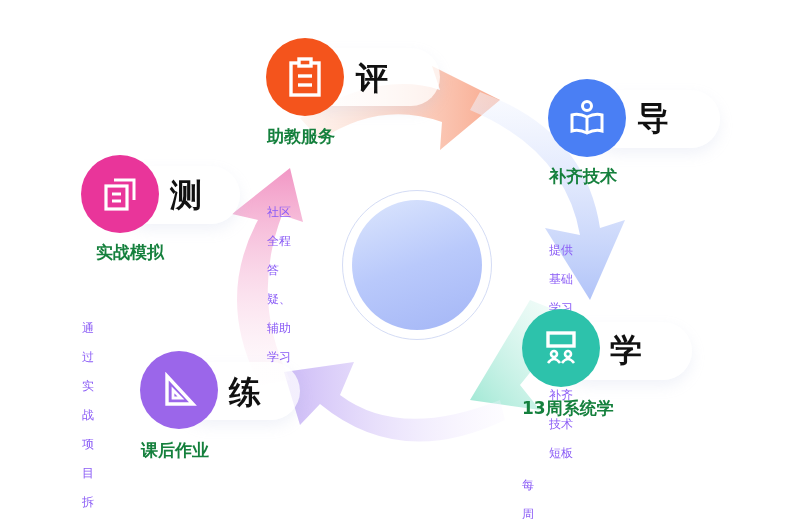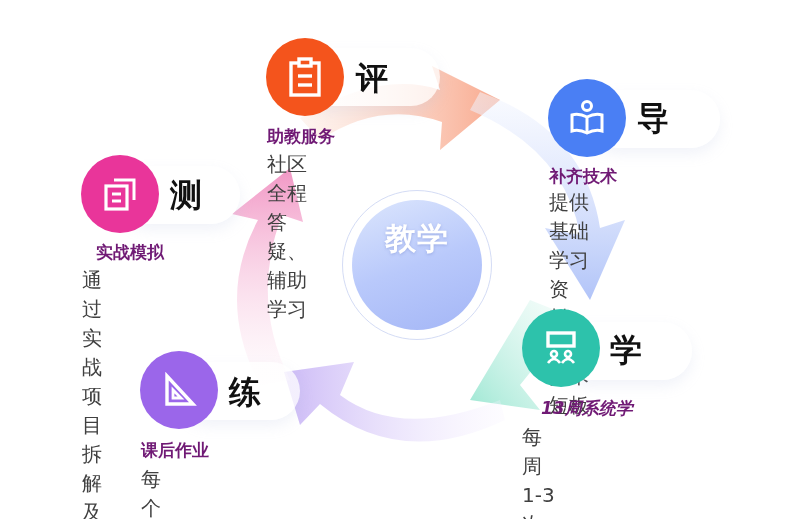--- a/index.html
+++ b/index.html
@@ -15,22 +15,22 @@
   .center-text { position:absolute; left:352px; top:213px; width:130px; text-align:center; color:#fff;
     font-size:31px; font-weight:bold; line-height:50px; letter-spacing:1px;
     text-shadow:0 1px 3px rgba(90,110,190,0.35); }
   .center-text div { display:block; }
 
   .node { position:absolute; }
   .pill { position:absolute; height:58px; border-radius:29px; background:linear-gradient(90deg,rgba(255,255,255,0.95),rgba(255,255,255,0.75));
     box-shadow:0 6px 14px rgba(180,190,220,0.18); }
   .icon-circle { position:absolute; width:78px; height:78px; border-radius:50%; display:flex; align-items:center; justify-content:center; }
   .big-char { position:absolute; font-size:32px; font-weight:bold; color:#111; line-height:40px; }
-  .title { position:absolute; font-size:17px; font-weight:bold; color:#701a75; line-height:22px; white-space:nowrap; }
-  .desc { position:absolute; font-size:20px; color:#404040; line-height:29px; }
+  .title { position:absolute; font-size:17px; font-weight:bold; color:#15803d; line-height:22px; white-space:nowrap; }
+  .desc { position:absolute; font-size:12px; color:#8b5cf6; line-height:29px;margin-top:48px; }
 </style>
 </head>
 <body>
 
 <div class="stage">
 
   <svg class="arrows" viewBox="0 0 810 519">
     <defs>
       <linearGradient id="gPing" x1="0" y1="0" x2="1" y2="0">
         <stop offset="0" stop-color="#fdeee6" stop-opacity="0.6"></stop>
@@ -61,21 +61,20 @@
     <path d="M555 310 L530 300 L470 400 L540 410 L520 385 Q545 355 560 330 Z" fill="url(#gXue)" opacity="0.95"></path>
 
     <path d="M500 400 Q400 440 340 395 L354 362 L284 372 L300 425 L320 404 Q400 470 505 420 Z" fill="url(#gLian)" opacity="0.9"></path>
 
     <path d="M260 385 Q215 300 258 220 L232 214 L290 168 L303 222 L282 215 Q250 300 290 380 Z" fill="url(#gCe)" opacity="0.9"></path>
   </svg>
 
   <div class="center-ring"></div>
   <div class="center-core"></div>
   <div class="center-text">
-    <div>教学</div>
   </div>
 
   <div class="node">
     <div class="pill" style="left:300px;top:48px;width:140px;"></div>
     <div class="icon-circle" style="left:266px;top:38px;background:#f4541c;">
       <svg width="34" height="40" viewBox="0 0 34 40">
         <rect x="3" y="6" width="28" height="32" fill="none" stroke="#fff" stroke-width="3.4"></rect>
         <rect x="11" y="2" width="12" height="7" fill="#f4541c" stroke="#fff" stroke-width="3.4"></rect>
         <line x1="10" y1="19" x2="24" y2="19" stroke="#fff" stroke-width="3.4"></line>
         <line x1="10" y1="28" x2="24" y2="28" stroke="#fff" stroke-width="3.4"></line>
@@ -110,21 +109,21 @@
     <div class="icon-circle" style="left:522px;top:309px;background:#2dc2ab;">
       <svg width="36" height="36" viewBox="0 0 36 36">
         <rect x="5" y="3" width="26" height="13" fill="none" stroke="#fff" stroke-width="3.4"></rect>
         <circle cx="11" cy="24" r="3" fill="none" stroke="#fff" stroke-width="2.6"></circle>
         <path d="M5 33 Q11 25 17 33" fill="none" stroke="#fff" stroke-width="2.6"></path>
         <circle cx="25" cy="24" r="3" fill="none" stroke="#fff" stroke-width="2.6"></circle>
         <path d="M19 33 Q25 25 31 33" fill="none" stroke="#fff" stroke-width="2.6"></path>
       </svg>
     </div>
     <div class="big-char" style="left:610px;top:330px;">学</div>
-    <div class="title" style="left:541px;top:397px;font-style:italic;">13周系统学</div>
+    <div class="title" style="left:522px;top:397px;">13周系统学</div>
     <div class="desc" style="left:522px;top:423px;">
       <div>每周 1-3 次 直 播 +超 50h 视 频</div>
 
     </div>
   </div>
 
   <div class="node">
     <div class="pill" style="left:180px;top:362px;width:120px;"></div>
     <div class="icon-circle" style="left:140px;top:351px;background:#9b66ea;">
       <svg width="36" height="36" viewBox="0 0 36 36">

